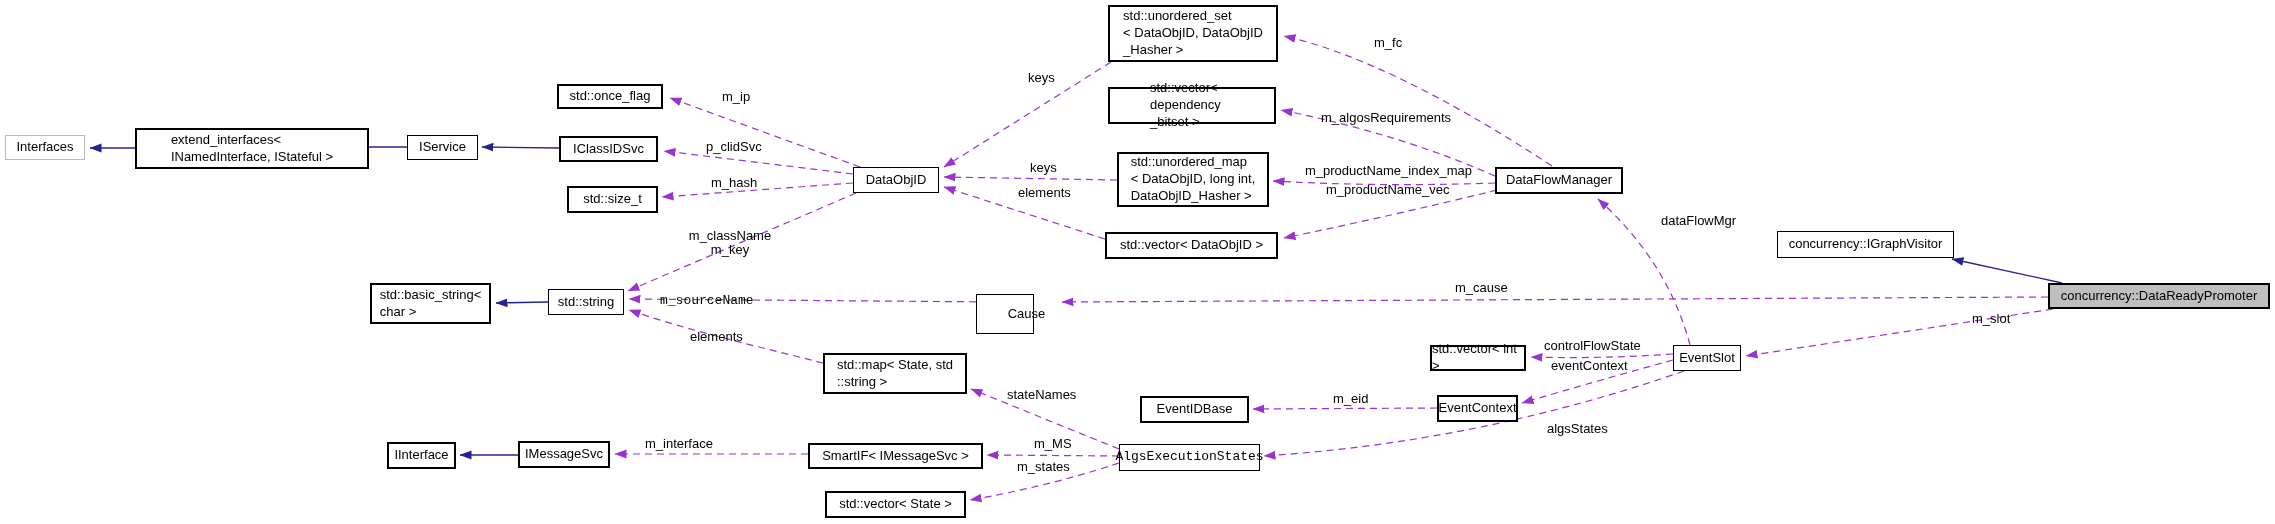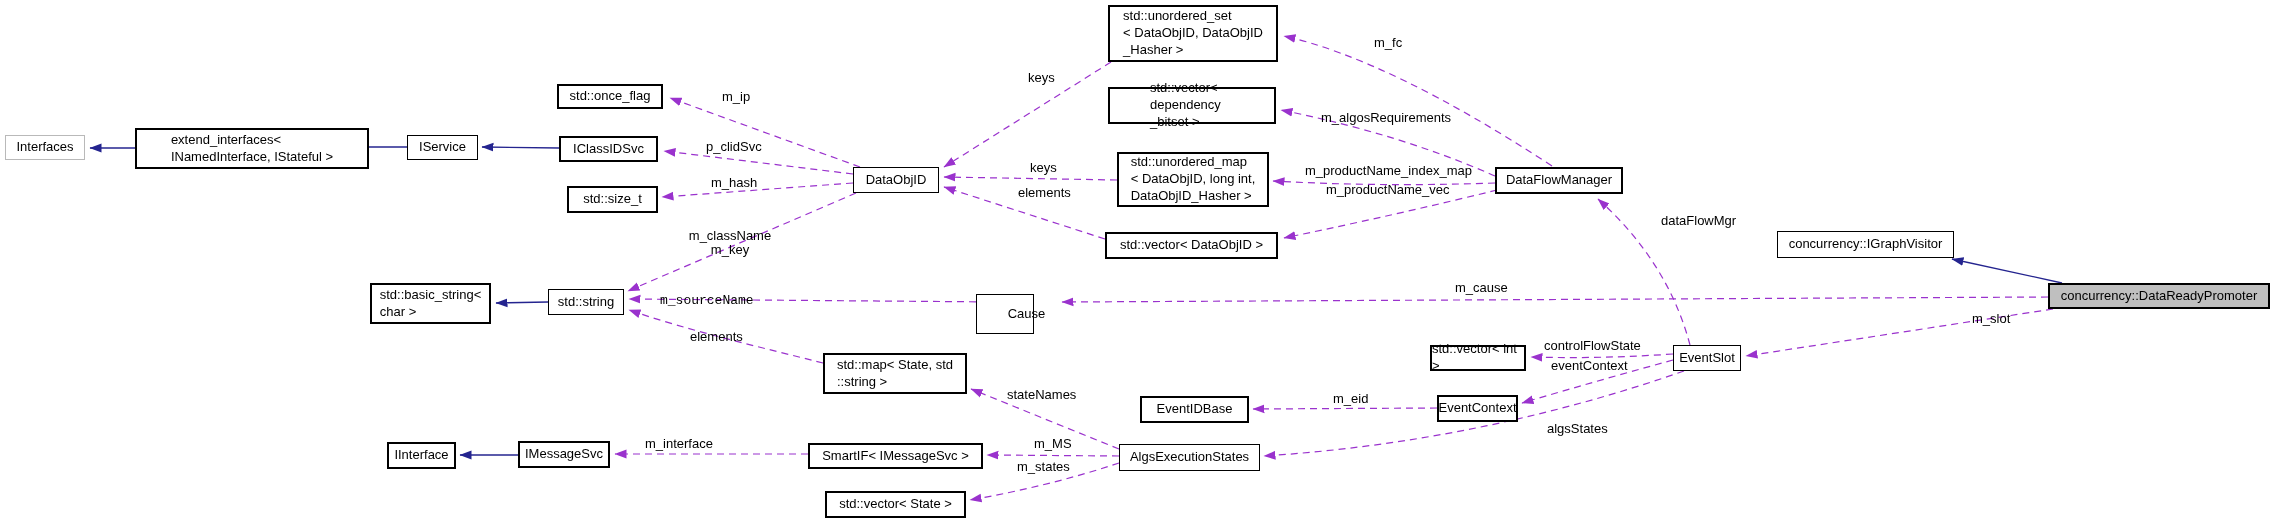--- a/index.html
+++ b/index.html
@@ -110,21 +110,21 @@
   <div class="node thick" style="left:1495px;top:167px;width:128px;height:27px;"><span>DataFlowManager</span></div>
   <div class="node" style="left:1777px;top:231px;width:177px;height:27px;"><span>concurrency::IGraphVisitor</span></div>
   <div class="node focus" style="left:2048px;top:283px;width:222px;height:26px;"><span>concurrency::DataReadyPromoter</span></div>
   <div class="node thick" style="left:370px;top:283px;width:121px;height:41px;"><span>std::basic_string&lt;
 char &gt;</span></div>
   <div class="node" style="left:548px;top:289px;width:76px;height:26px;"><span>std::string</span></div>
   <div class="node" style="left:976px;top:294px;width:58px;height:40px;padding-left:43px;"><span>Cause</span></div>
   <div class="node thick" style="left:823px;top:353px;width:144px;height:41px;"><span>std::map&lt; State, std
 ::string &gt;</span></div>
   <div class="node thick" style="left:1140px;top:396px;width:109px;height:27px;"><span>EventIDBase</span></div>
-  <div class="node" style="left:1119px;top:444px;width:141px;height:27px;"><span>AlgsExecutionStates</span></div>
+  <div class="node" style="left:1119px;top:444px;width:141px;height:27px;font-family:Liberation Mono, monospace;"><span>AlgsExecutionStates</span></div>
   <div class="node thick" style="left:808px;top:443px;width:175px;height:26px;"><span>SmartIF&lt; IMessageSvc &gt;</span></div>
   <div class="node thick" style="left:825px;top:491px;width:141px;height:27px;"><span>std::vector&lt; State &gt;</span></div>
   <div class="node thick" style="left:387px;top:442px;width:69px;height:27px;"><span>IInterface</span></div>
   <div class="node thick" style="left:518px;top:441px;width:92px;height:27px;"><span>IMessageSvc</span></div>
   <div class="node thick" style="left:1430px;top:345px;width:96px;height:26px;"><span>std::vector&lt; int &gt;</span></div>
   <div class="node thick" style="left:1437px;top:395px;width:81px;height:27px;"><span>EventContext</span></div>
   <div class="node" style="left:1673px;top:345px;width:68px;height:26px;"><span>EventSlot</span></div>
 
   <div class="elabel" style="left:722px;top:90px;">m_ip</div>
   <div class="elabel" style="left:706px;top:140px;">p_clidSvc</div>

